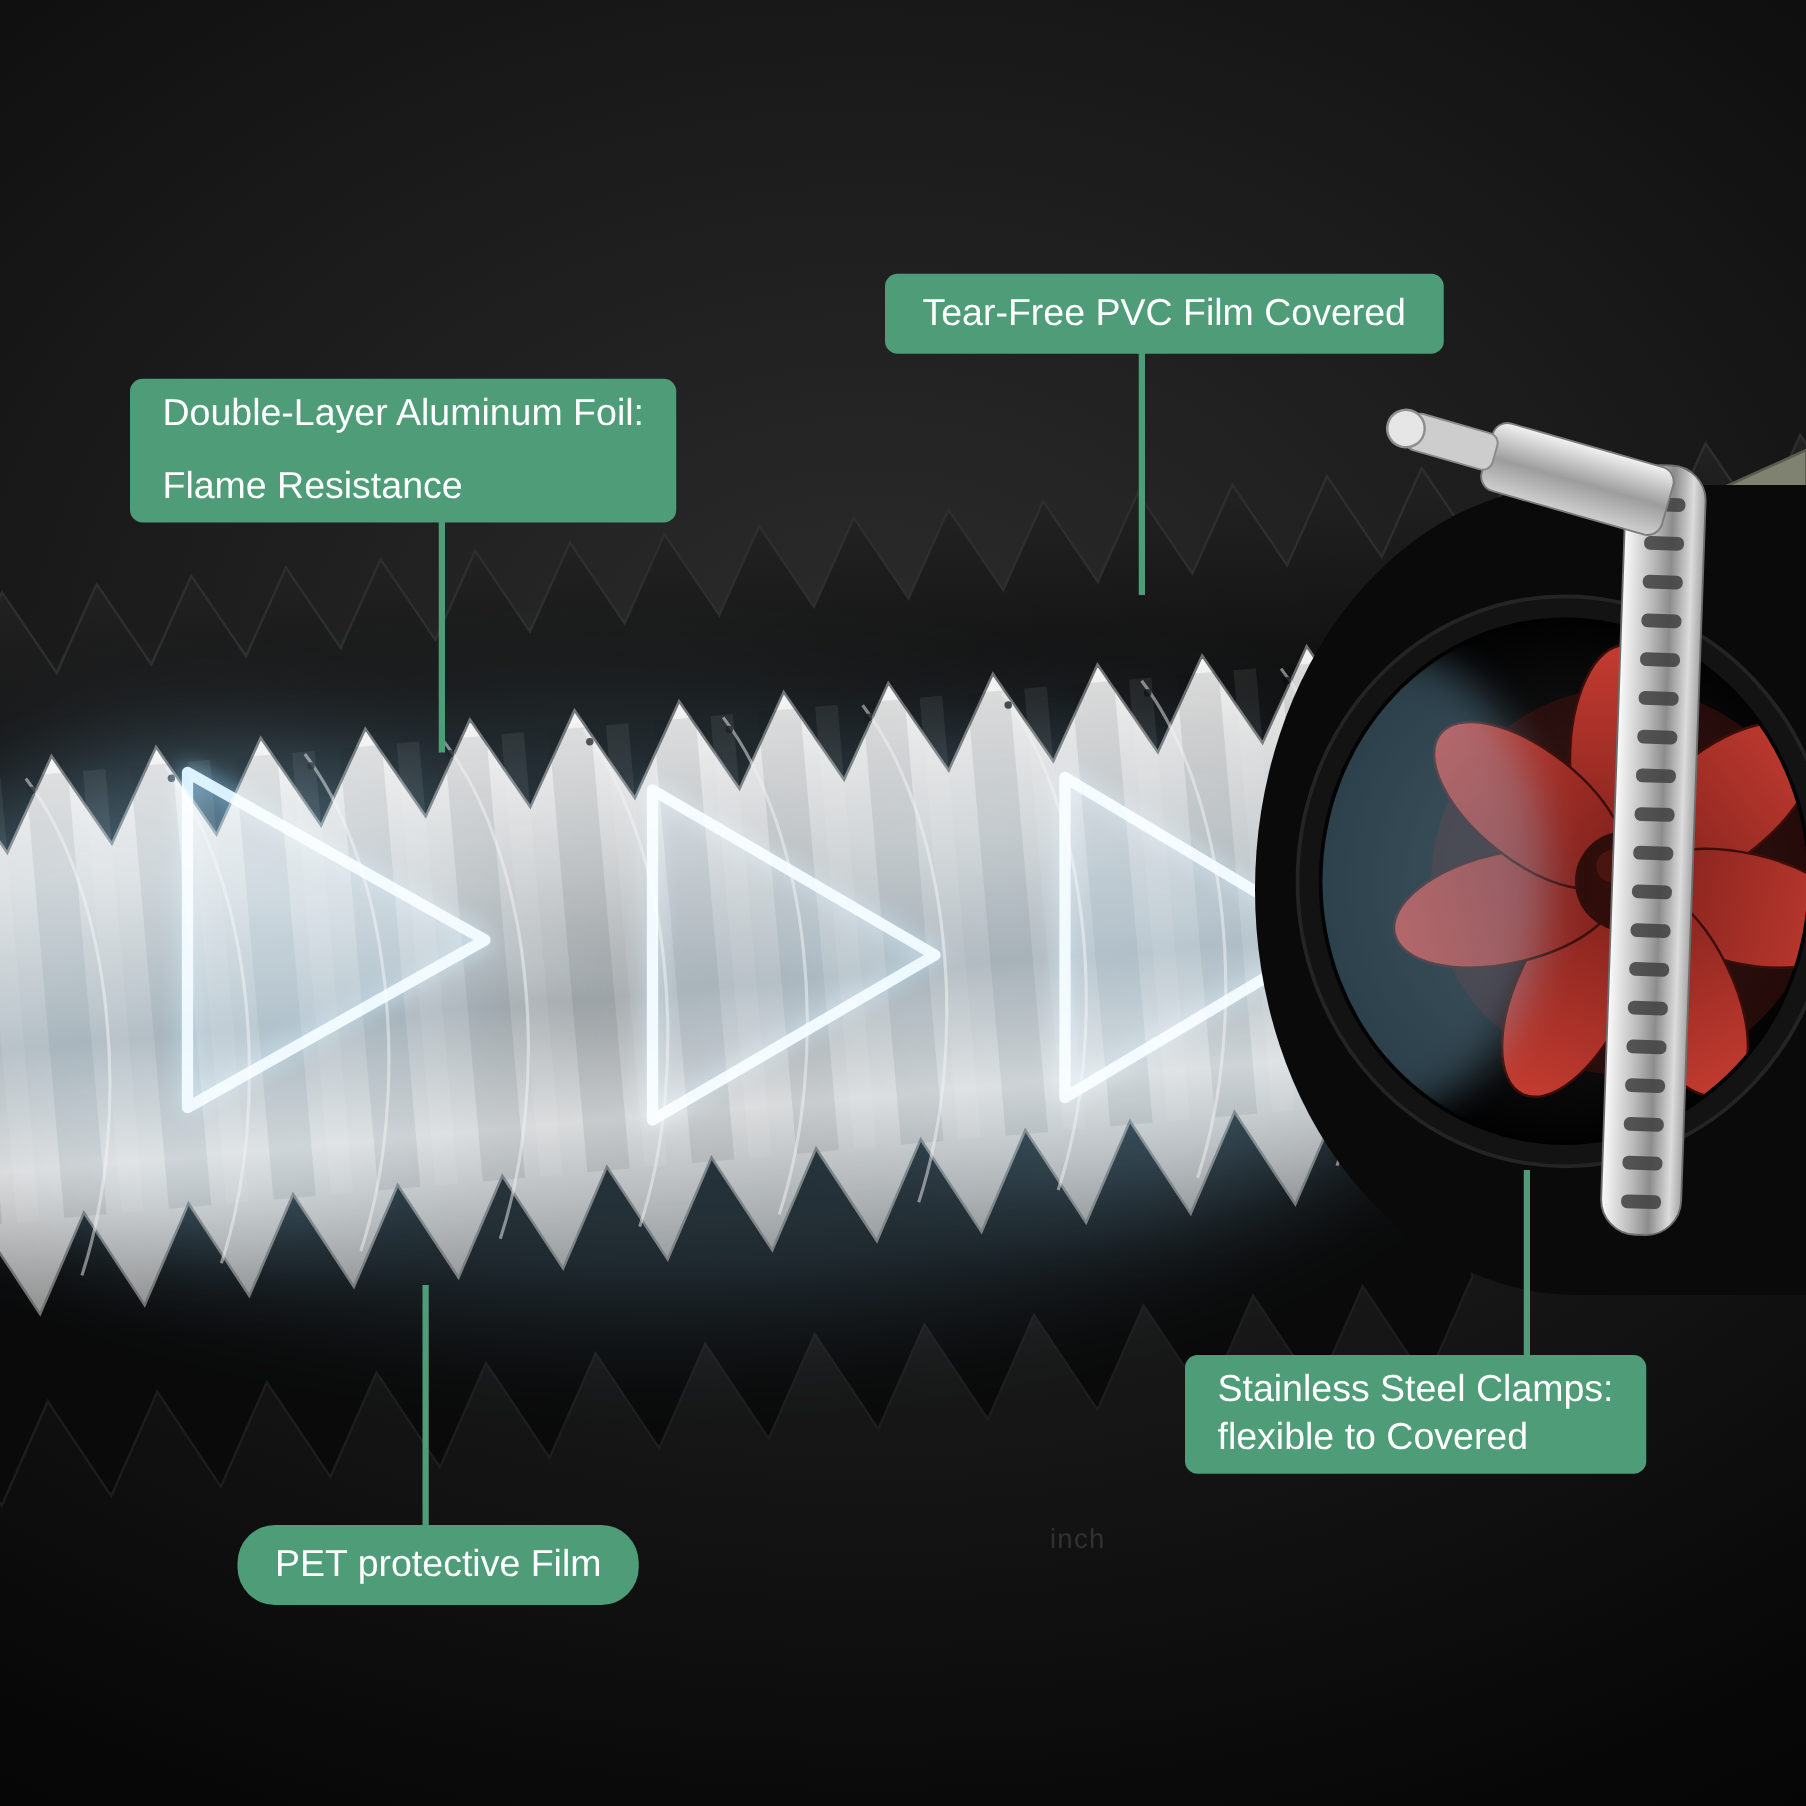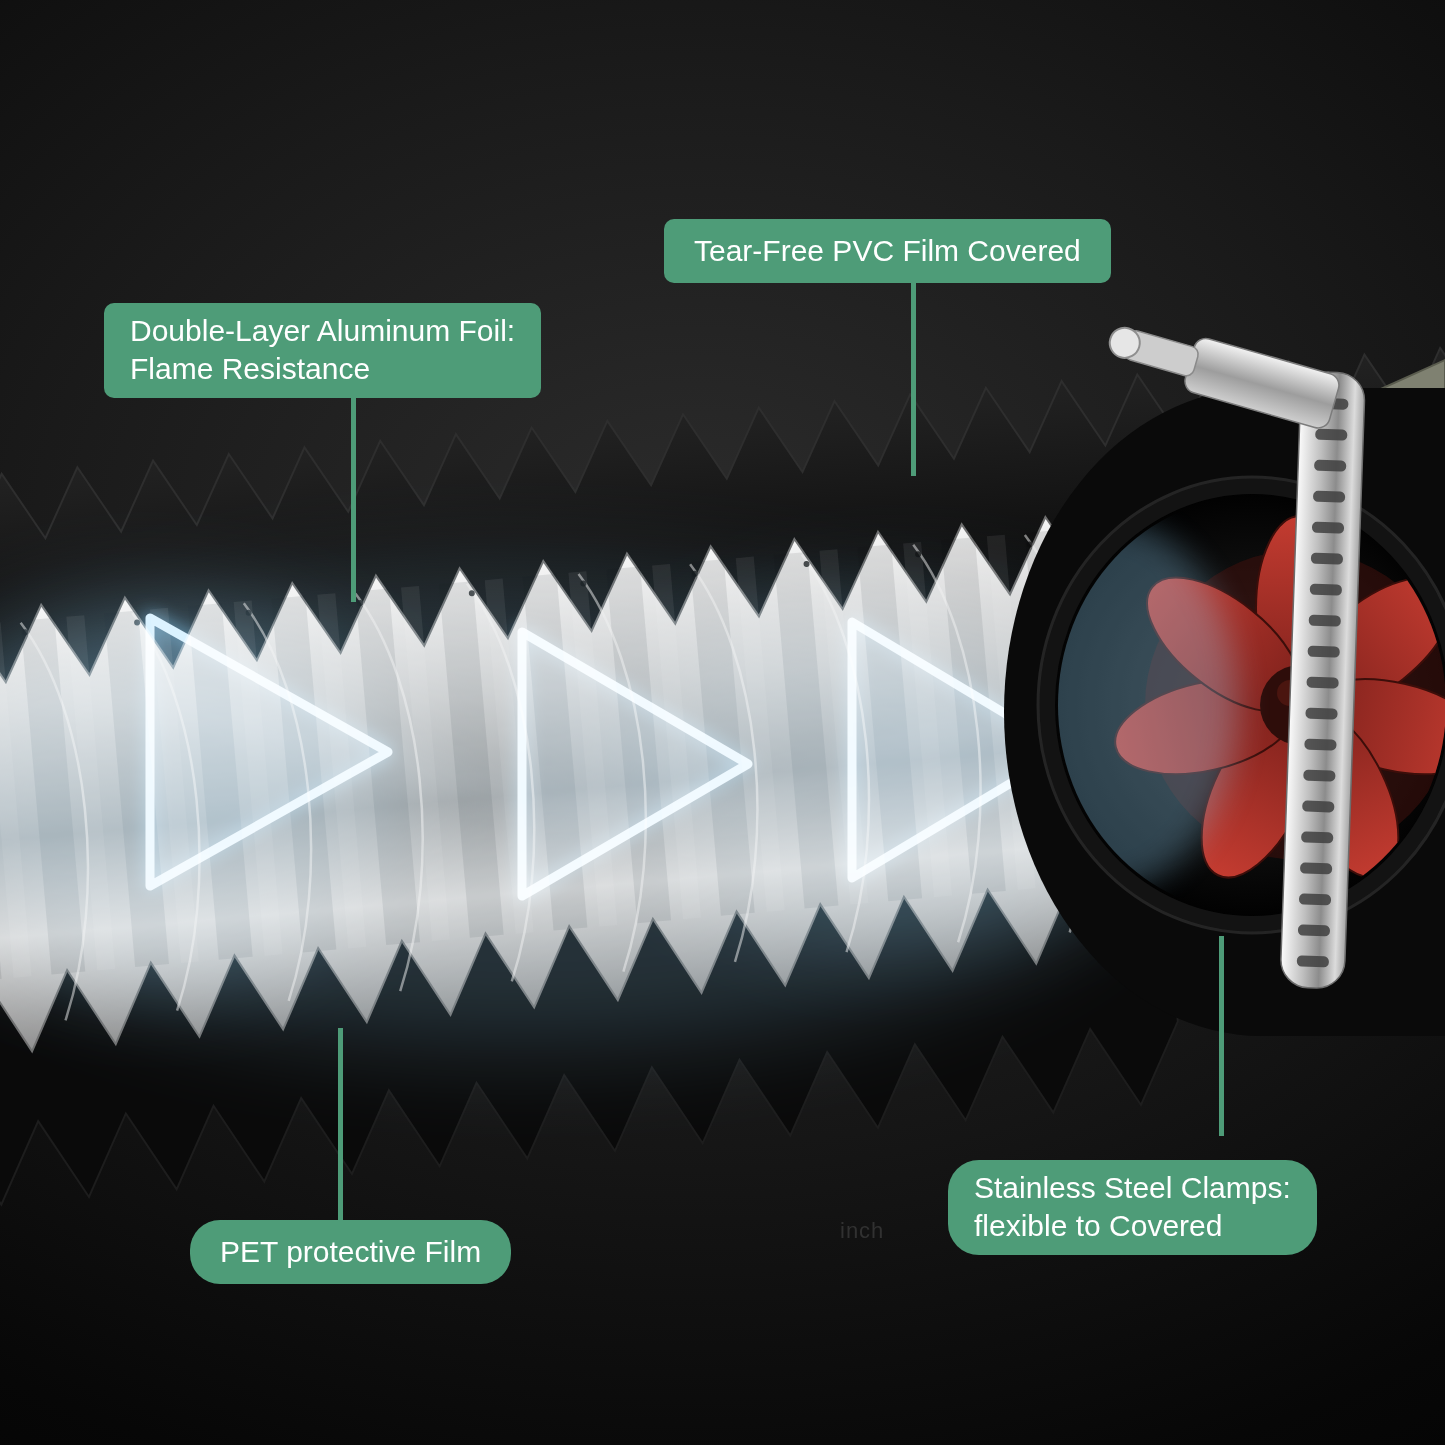--- a/index.html
+++ b/index.html
@@ -19,23 +19,23 @@
   }
   .callout{
     position:absolute;
     background:var(--callout-bg,#4E9C78);
     color:#fff;border-radius:10px;
     font-size:30px;line-height:1.28;
     z-index:4;
   }
   .single{padding:13px 30px;white-space:nowrap;}
   .multi{padding:9px 26px;display:flex;flex-direction:column;white-space:nowrap;}
-  #co-pvc{left:664px;top:219px;text-align:right;}
-  #co-foil{left:104px;top:303px;}
-  #co-clamps{left:948px;top:1160px;border-radius:31px;}
+  #co-pvc{left:708px;top:219px;text-align:right;}
+  #co-foil{left:104px;top:303px;gap:20px;}
+  #co-clamps{left:948px;top:1084px;}
   #co-pet{left:190px;top:1220px;border-radius:30px;}
   .leader{position:absolute;width:5px;background:var(--leader-line,#4E9C78);z-index:3;}
   #line-pvc{left:911px;top:274px;height:202px;}
   #line-foil{left:351px;top:388px;height:214px;}
   #line-clamps{left:1219px;top:936px;height:200px;}
   #line-pet{left:338px;top:1028px;height:196px;}
   .watermark{
     position:absolute;left:840px;top:1218px;
     font-size:22px;color:#3c3c3c;opacity:.75;letter-spacing:1px;
     z-index:2;

